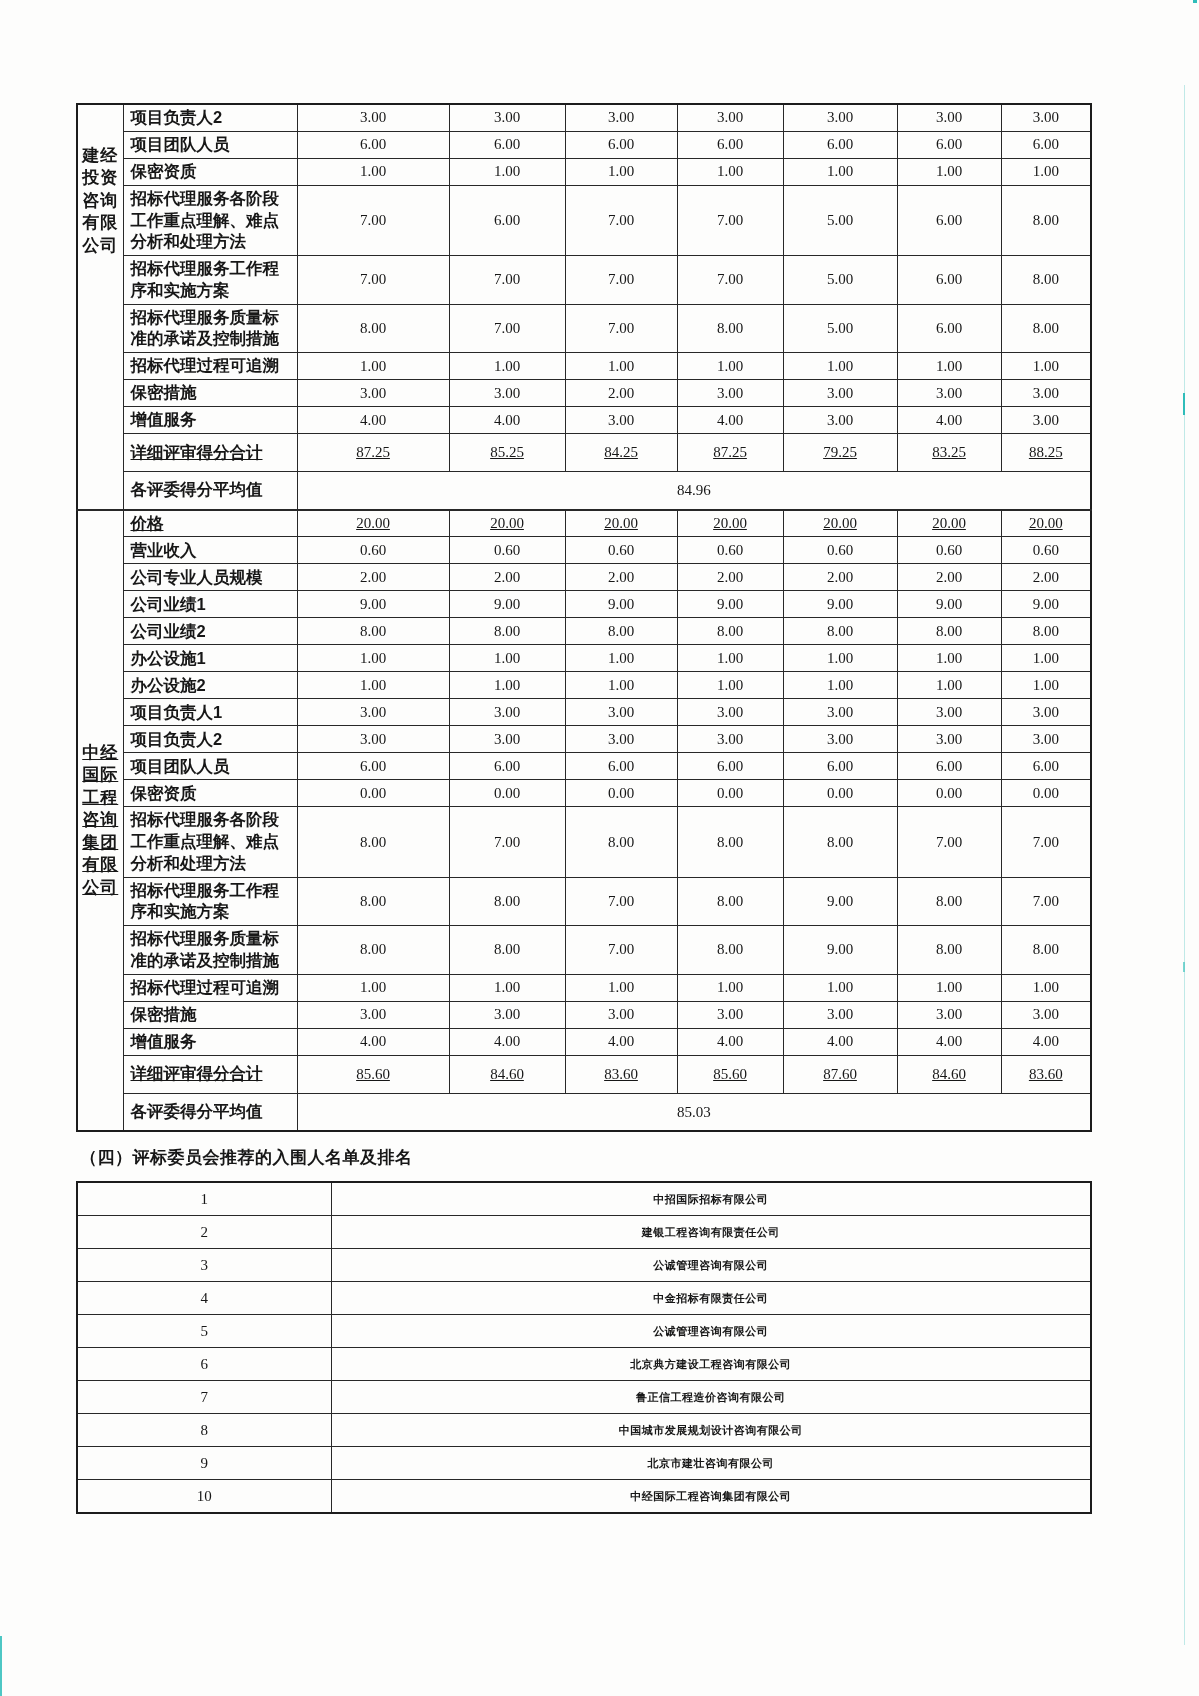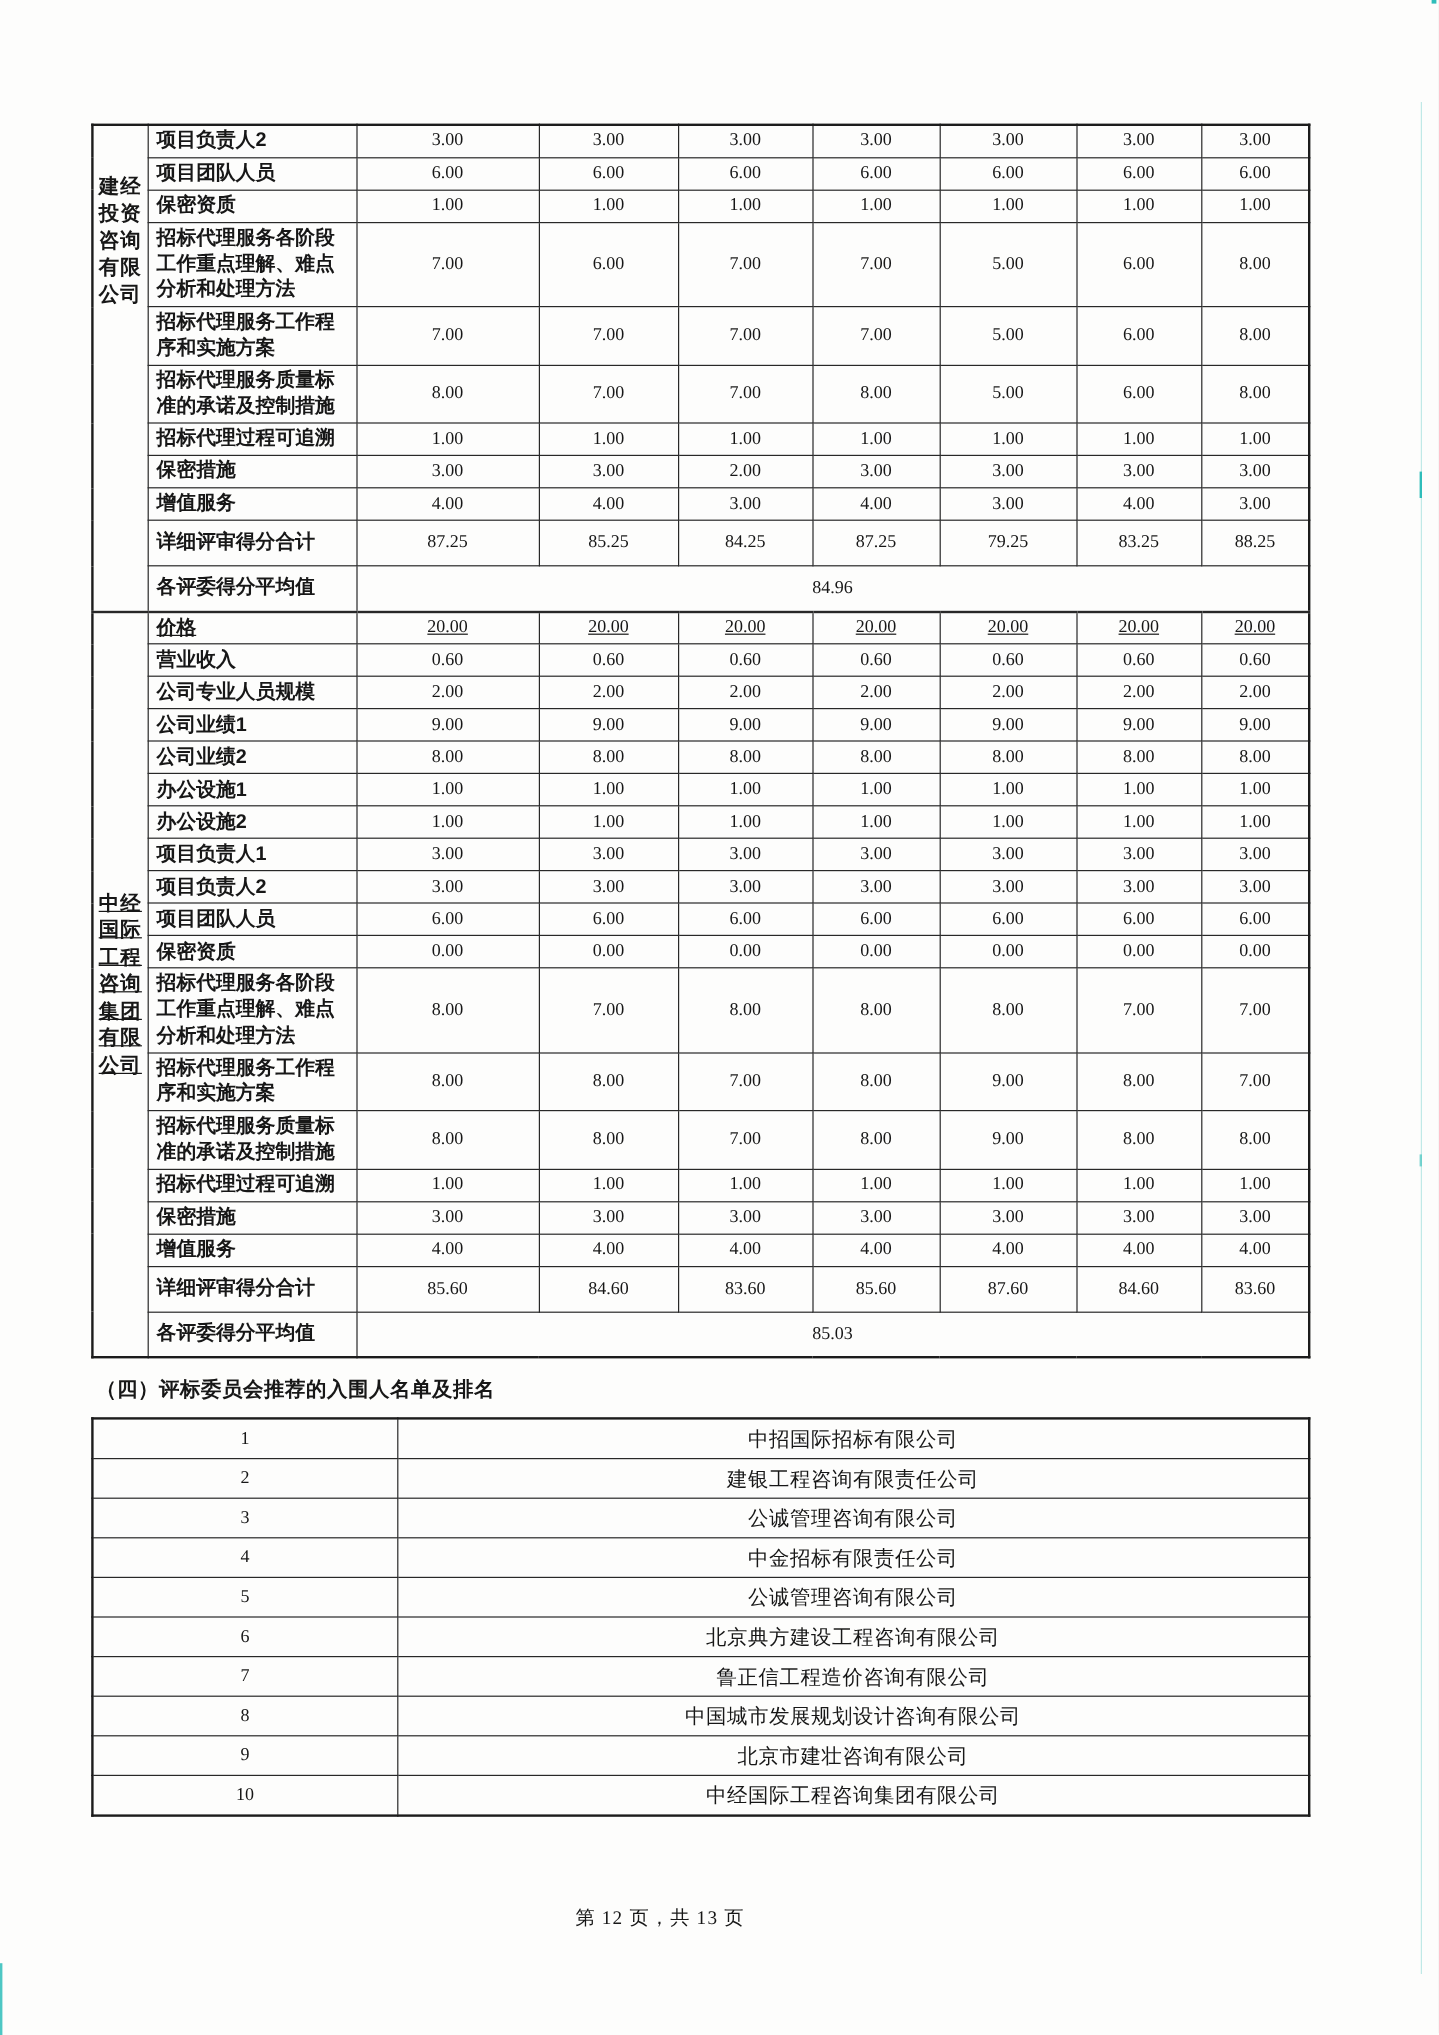--- a/index.html
+++ b/index.html
@@ -43,21 +43,21 @@
   .score-table td.val,
   .score-table td.avg{
     text-align:center;
     font-family:"Liberation Serif", serif;
     font-size:15px;
     font-weight:400;
   }
   tr.r1{height:27px;}
   tr.r2{height:42px;}
   tr.r3{height:58px;margin-left:24px;}
-  tr.rt{height:38px;}
+  tr.rt{height:38px;text-decoration:underline;}
   tr.ra{height:38px;padding-left:36px;}
   tr.sec-start td{border-top-width:2px;text-decoration:underline;}
   
   .heading{
     margin:14px 0 0 80px;
     font-size:17px;
     font-weight:700;
     letter-spacing:.5px;
   }
   
@@ -70,22 +70,22 @@
     border:1px solid #282828;
     height:30px;
     text-align:center;
     vertical-align:middle;
   }
   .rank-table td.rank{
     font-family:"Liberation Serif", serif;
     font-size:15px;
   }
   .rank-table td.rcompany{
-    font-size:17px;
-    font-weight:400;
+    font-size:11px;
+    font-weight:700;
     letter-spacing:.5px;
   }
   
   .footer{
     position:absolute;
     left:0;top:1588px;
     width:1100px;
     text-align:center;
     font-family:"Liberation Serif", serif;
     font-size:16px;
@@ -468,20 +468,19 @@
           <td class="rank">9</td>
           <td class="rcompany">北京市建壮咨询有限公司</td>
         </tr>
         <tr>
           <td class="rank">10</td>
           <td class="rcompany">中经国际工程咨询集团有限公司</td>
         </tr>
       </tbody>
   </table>
 
-  <div class="footer">第 12 页，共 13 页</div>
 
   <div class="artifact a-right-line"></div>
   <div class="artifact a-right-tick"></div>
   <div class="artifact a-right-tick2"></div>
   <div class="artifact a-bottom-left"></div>
   <div class="artifact a-top-right"></div>
 </div>
 
 </body></html>

